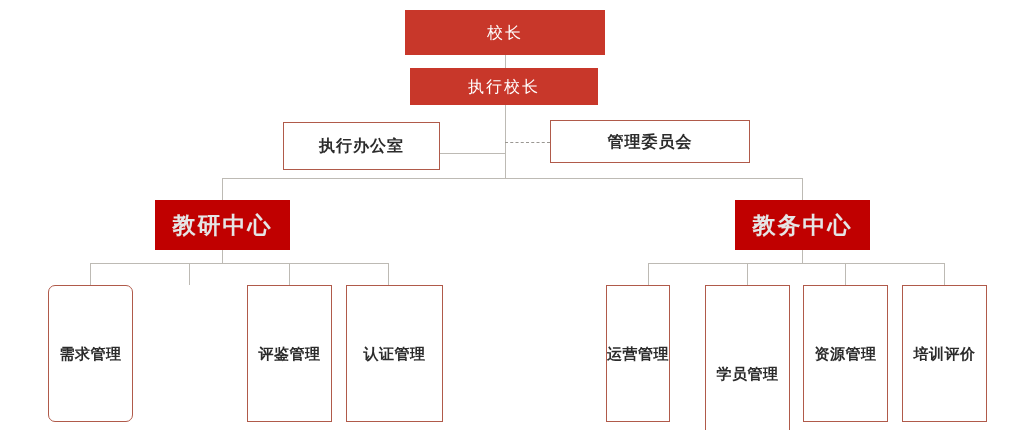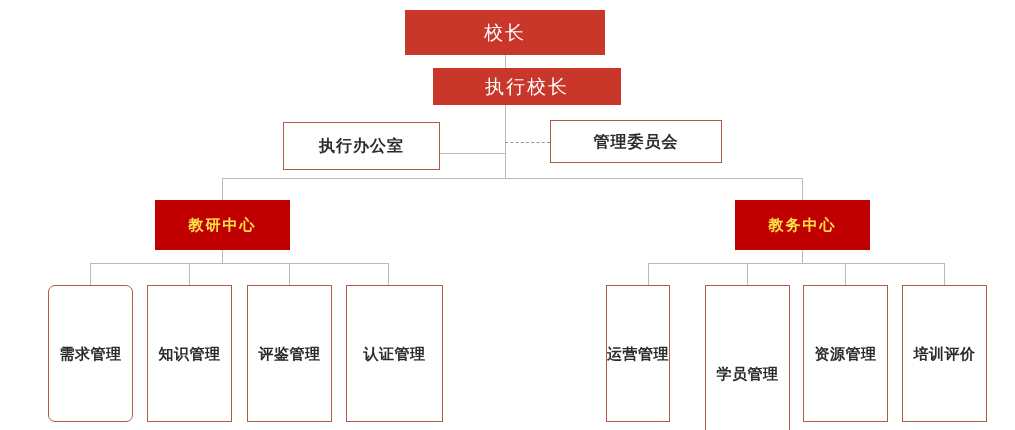--- a/index.html
+++ b/index.html
@@ -25,30 +25,30 @@
     justify-content: center;
     text-align: center;
     line-height: 1.2;
     white-space: nowrap;
   }
 
   
   .node.filled-top {
     background: #C8372A;
     color: #ffffff;
-    font-size: 19px;
+    font-size: 16px;
     letter-spacing: 2px;
     font-weight: 400;
   }
 
   
   .node.filled-center {
     background: #C00000;
-    color: #fde047;
-    font-size: 15px;
+    color: #e5e5e5;
+    font-size: 23px;
     letter-spacing: 2px;
     font-weight: bold;
     text-align: center;
   }
 
   
   .node.outlined {
     background: #ffffff;
     border: 1px solid #B05A4A;
     color: #2b2b2b;
@@ -78,49 +78,48 @@
 </style>
 </head>
 <body>
 
 <div id="chart">
 
   <div class="node filled-top" style="left:405px; top:10px; width:200px; height:45px;">校长</div>
 
   <div class="conn v" style="left:505px; top:55px; height:13px;"></div>
 
-  <div class="node filled-top" style="left:433px; top:68px; width:188px; height:37px;">执行校长</div>
+  <div class="node filled-top" style="left:410px; top:68px; width:188px; height:37px;">执行校长</div>
 
   <div class="conn v" style="left:505px; top:105px; height:73px;"></div>
 
   <div class="node outlined" style="left:283px; top:122px; width:157px; height:48px;">执行办公室</div>
 
   <div class="conn h" style="left:440px; top:153px; width:65px;"></div>
 
-  <div class="node outlined" style="left:550px; top:120px; width:172px; height:43px;">管理委员会</div>
+  <div class="node outlined" style="left:550px; top:120px; width:200px; height:43px;">管理委员会</div>
 
   <div class="conn dashed" style="left:505px; top:142px; width:45px;"></div>
 
   <div class="conn h" style="left:222px; top:178px; width:580px;"></div>
   <div class="conn v" style="left:222px; top:178px; height:22px;"></div>
   <div class="conn v" style="left:802px; top:178px; height:22px;"></div>
 
   <div class="node filled-center" style="left:155px; top:200px; width:135px; height:50px;">教研中心</div>
 
   <div class="node filled-center" style="left:735px; top:200px; width:135px; height:50px;">教务中心</div>
 
   <div class="conn v" style="left:222px; top:250px; height:13px;"></div>
   <div class="conn h" style="left:90px; top:263px; width:298px;"></div>
   <div class="conn v" style="left:90px;  top:263px; height:22px;"></div>
   <div class="conn v" style="left:189px; top:263px; height:22px;"></div>
   <div class="conn v" style="left:289px; top:263px; height:22px;"></div>
   <div class="conn v" style="left:388px; top:263px; height:22px;"></div>
 
   <div class="node outlined leaf" style="left:48px; top:285px; width:85px; height:137px;border-radius:7px;">需求管理</div>
-  <div class="node outlined leaf" style="left:147px; top:285px; width:85px; height:137px;">知识管理</div>
   <div class="node outlined leaf" style="left:247px; top:285px; width:85px; height:137px;">评鉴管理</div>
   <div class="node outlined leaf" style="left:346px; top:285px; width:97px; height:137px;">认证管理</div>
 
   <div class="conn v" style="left:802px; top:250px; height:13px;"></div>
   <div class="conn h" style="left:648px; top:263px; width:296px;"></div>
   <div class="conn v" style="left:648px; top:263px; height:22px;"></div>
   <div class="conn v" style="left:747px; top:263px; height:22px;"></div>
   <div class="conn v" style="left:845px; top:263px; height:22px;"></div>
   <div class="conn v" style="left:944px; top:263px; height:22px;"></div>
 

